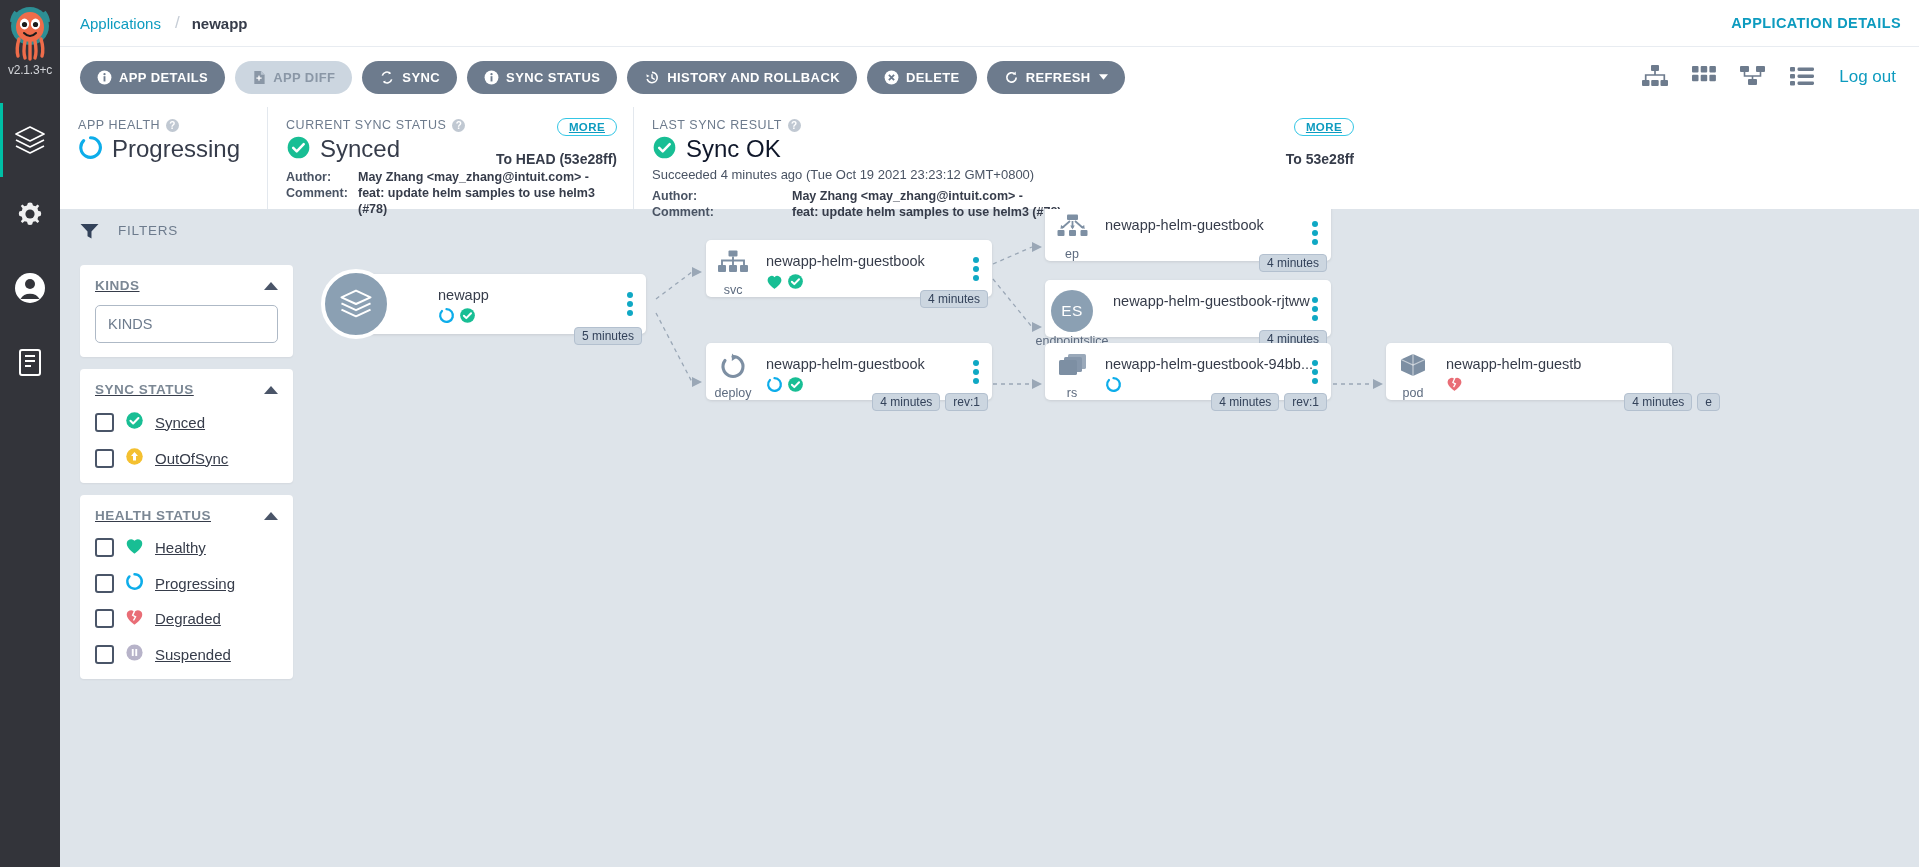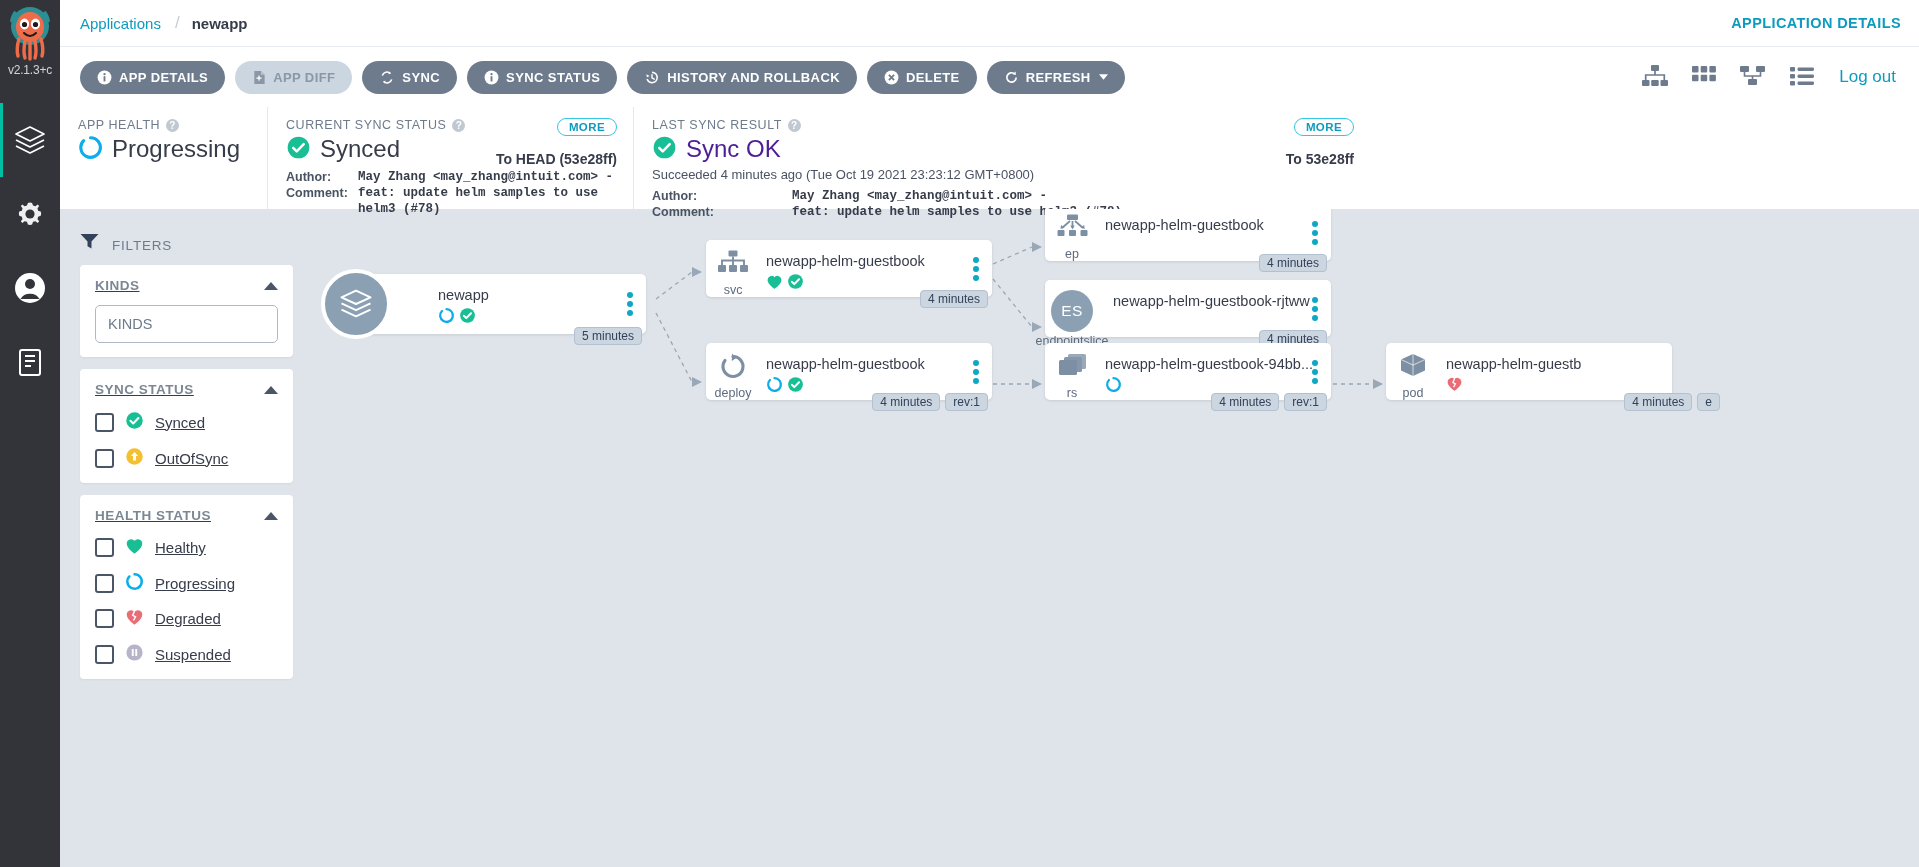--- a/index.html
+++ b/index.html
@@ -73,42 +73,42 @@
   .scol-last { flex: 1 1 auto; }
   .slabel {
     font-size: 12.5px; color: #6d7b8d; letter-spacing: 0.55px; display: flex; align-items: center; gap: 6px;
   }
   .qmark {
     width: 13px; height: 13px; border-radius: 50%; background: #c0c8d2; color: #fff;
     font-size: 10px; line-height: 13px; text-align: center; font-weight: bold; display:inline-block;
   }
   .sval { display: flex; align-items: center; gap: 9px; margin-top: 3px; }
   .sval-text { font-size: 24px; color: #363c4a; font-weight: normal; }
-  .sval-text.green { color: #4c1d95; }
+  .sval-text.green { color: #0f172a; }
   .more-pill {
     position: absolute; right: 16px; top: 11px;
     border: 1px solid #34c6e5; color: #0d9bbf; border-radius: 11px;
     font-size: 11.5px; font-weight: bold; letter-spacing: 0.4px;
-    padding: 2px 11px; cursor: pointer; background: #fff;
+    padding: 2px 11px; cursor: pointer; background: #fff; text-decoration: underline;
   }
   .to-head {
     position: absolute; right: 16px; top: 44px; font-size: 14px; font-weight: bold; color: #363c4a;
   }
   .meta { margin-top: 6px; font-size: 12.5px; color: #495363; }
   .meta-row { display: flex; line-height: 16px; }
   .meta-key { width: 72px; flex: 0 0 72px; color: #495363; font-weight: bold; }
-  .meta-val { font-weight: bold; color: #363c4a; font-family: Liberation Mono, monospace; }
+  .meta-val { font-weight: bold; color: #363c4a; }
   .succeeded { font-size: 13px; color: #495363; margin-top: 4px; }
   .meta-last .meta-key { width: 140px; flex: 0 0 140px; }
 
   
   .content { flex: 1 1 auto; display: flex; min-height: 0; background: #dee4ea; }
   .filters { width: 247px; flex: 0 0 247px; padding: 14px 0 0 0; overflow: hidden; }
   .filters-head {
-    display: flex; align-items: flex-end; gap: 13px; padding: 0 0 0 20px; height: 30px;
+    display: flex; align-items: flex-start; gap: 19px; padding: 0 0 0 20px; height: 30px;
   }
   .filters-title { color: #6d7b8d; font-size: 13.5px; letter-spacing: 0.8px; }
   .fcard {
     background: #fff; border-radius: 4px; margin: 12px 14px 0 20px; padding: 13px 15px 14px 15px;
     box-shadow: 0 1px 2px rgba(0,0,0,0.05);
     text-decoration: underline;
   }
   .fcard-head { display: flex; align-items: center; justify-content: space-between; }
   .fcard-title { color: #7b8794; font-size: 13.5px; font-weight: bold; letter-spacing: 0.5px; }
   .caret { width: 0; height: 0; border-left: 7px solid transparent; border-right: 7px solid transparent; border-bottom: 8px solid #4a5568; cursor: pointer; }

